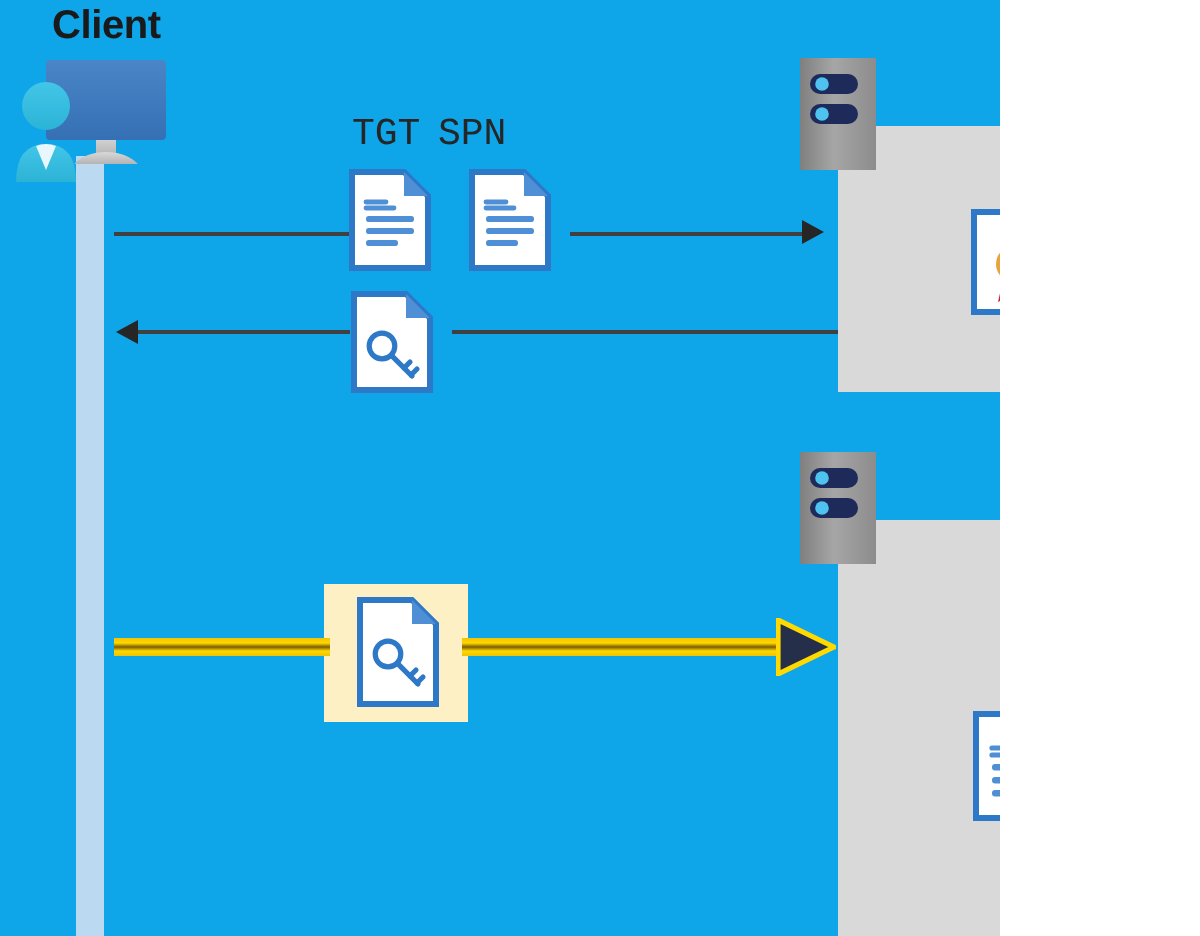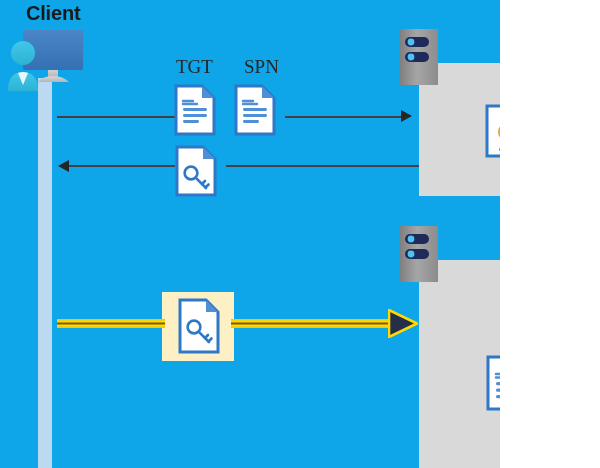--- a/index.html
+++ b/index.html
@@ -52,24 +52,24 @@
   #client-icon { left: 6px; top: 26px; width: 92px; height: 66px; }
 
   
   .server-rack { position: absolute; width: 38px; height: 56px; }
 
   
   .doclabel {
     position: absolute;
     font-size: 19px;
     color: #262626;
-    font-family: Liberation Serif, serif;
+    font-family: Liberation Mono, monospace;
   }
   #tgt-label { left: 176px; top: 56px; }
-  #spn-label { left: 244px; top: 56px; }
+  #spn-label { left: 219px; top: 56px; }
 
   
   .hline {
     position: absolute;
     height: 2px;
     background: #404040;
   }
   .arrowhead-right {
     position: absolute;
     width: 0; height: 0;

